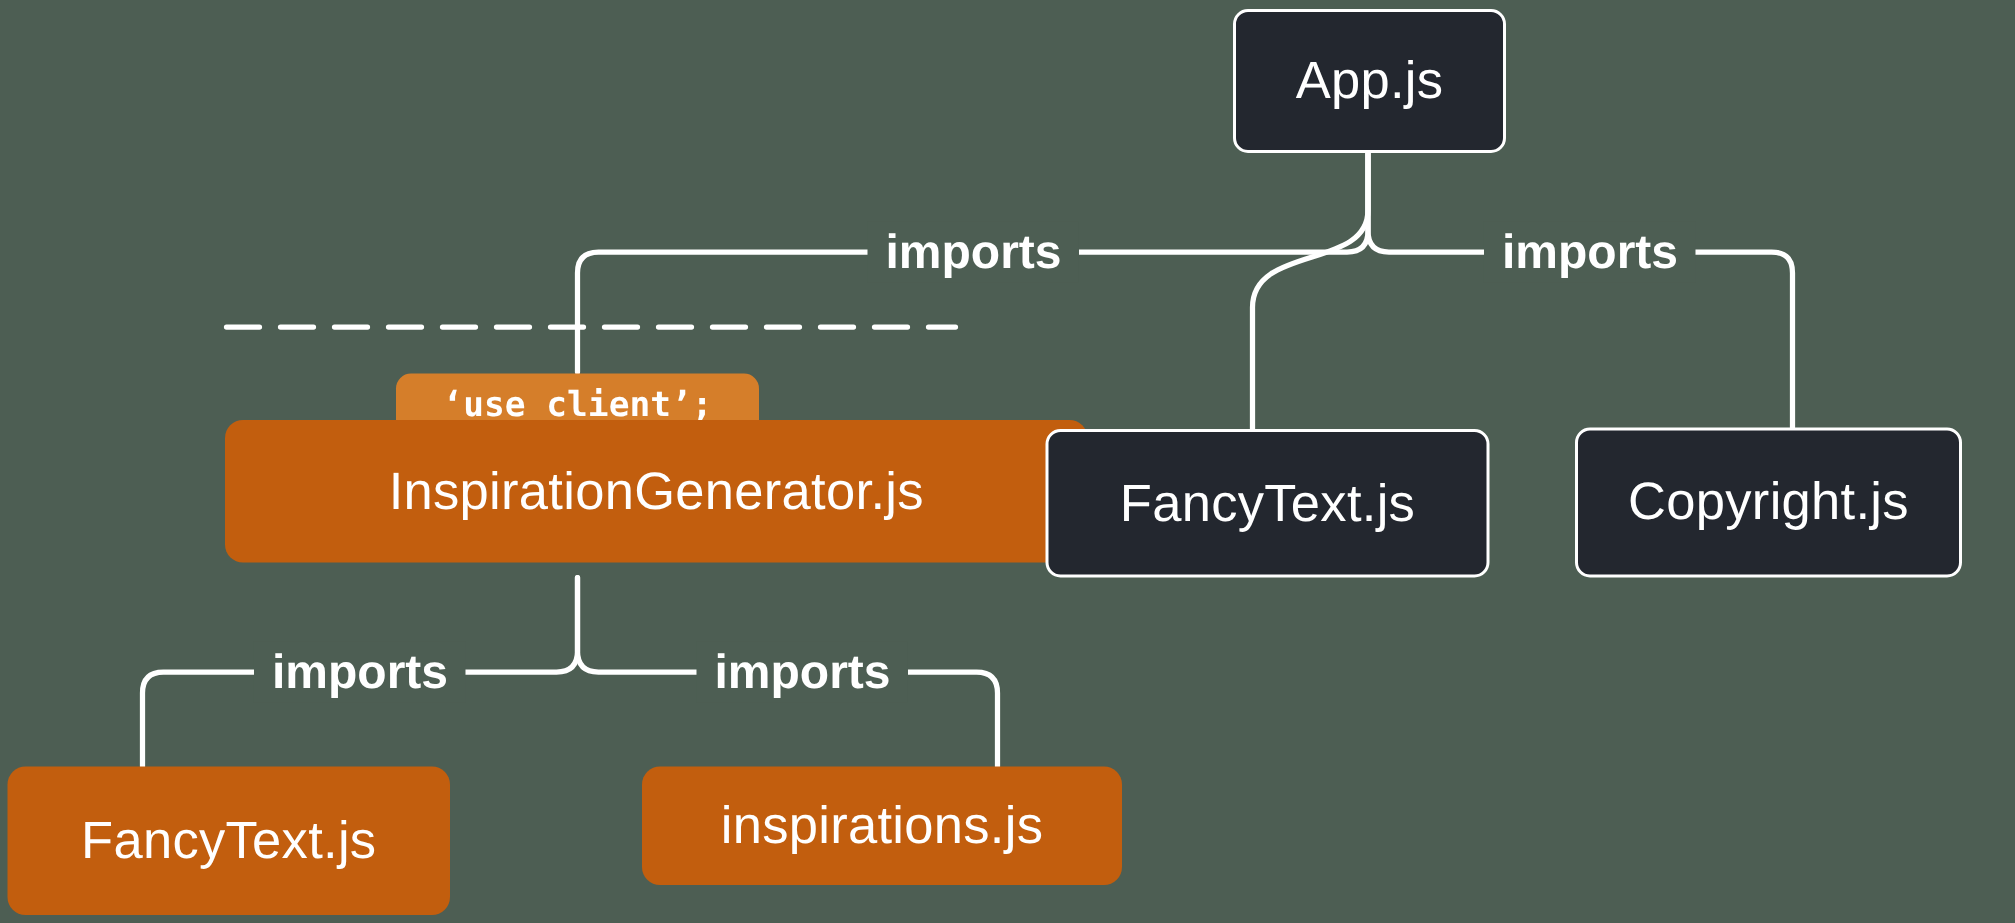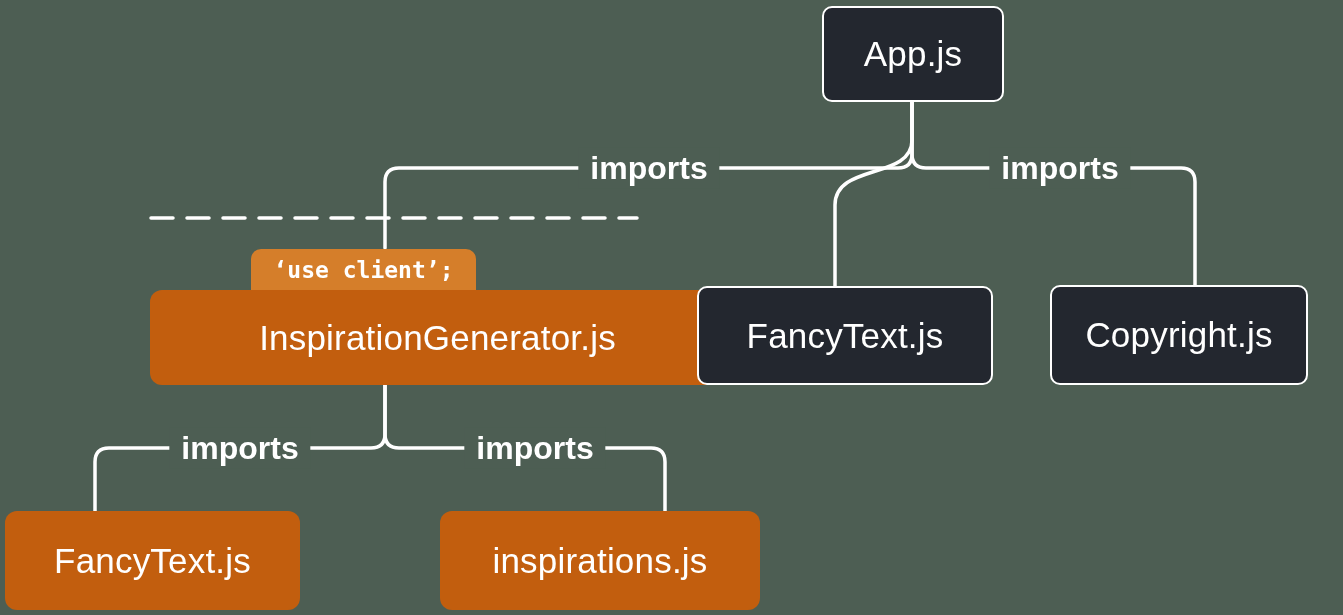--- a/index.html
+++ b/index.html
@@ -102,41 +102,41 @@
 
     <path class="edge" d="M 385 385 L 385 434 Q 385 448 399 448 L 651 448 Q 665 448 665 462 L 665 511"></path>
 
     <path class="edge dashed" d="M 151 218 L 637 218"></path>
   </svg>
 
   <div class="node dark" style="left:822px;top:6px;width:182px;height:96px;">
     <span>App.js</span>
   </div>
 
-  <div class="directive-tab" style="left:251px;top:249px;width:225px;height:42px;">
+  <div class="directive-tab" style="left:264px;top:249px;width:242px;height:42px;">
     <span>‘use client’;</span>
   </div>
 
-  <div class="node orange" style="left:150px;top:290px;width:575px;height:95px;">
+  <div class="node orange" style="left:150px;top:280px;width:575px;height:95px;">
     <span>InspirationGenerator.js</span>
   </div>
 
   <div class="node dark" style="left:697px;top:286px;width:296px;height:99px;">
     <span>FancyText.js</span>
   </div>
 
   <div class="node dark" style="left:1050px;top:285px;width:258px;height:100px;">
     <span>Copyright.js</span>
   </div>
 
   <div class="node orange" style="left:5px;top:511px;width:295px;height:99px;">
     <span>FancyText.js</span>
   </div>
 
-  <div class="node orange" style="left:440px;top:511px;width:320px;height:99px;">
+  <div class="node orange" style="left:428px;top:511px;width:320px;height:79px;">
     <span>inspirations.js</span>
   </div>
 
   <div class="edge-label" style="left:649px;top:168px;">imports</div>
 
   <div class="edge-label" style="left:1060px;top:168px;">imports</div>
 
   <div class="edge-label" style="left:240px;top:448px;">imports</div>
 
   <div class="edge-label" style="left:535px;top:448px;">imports</div>

